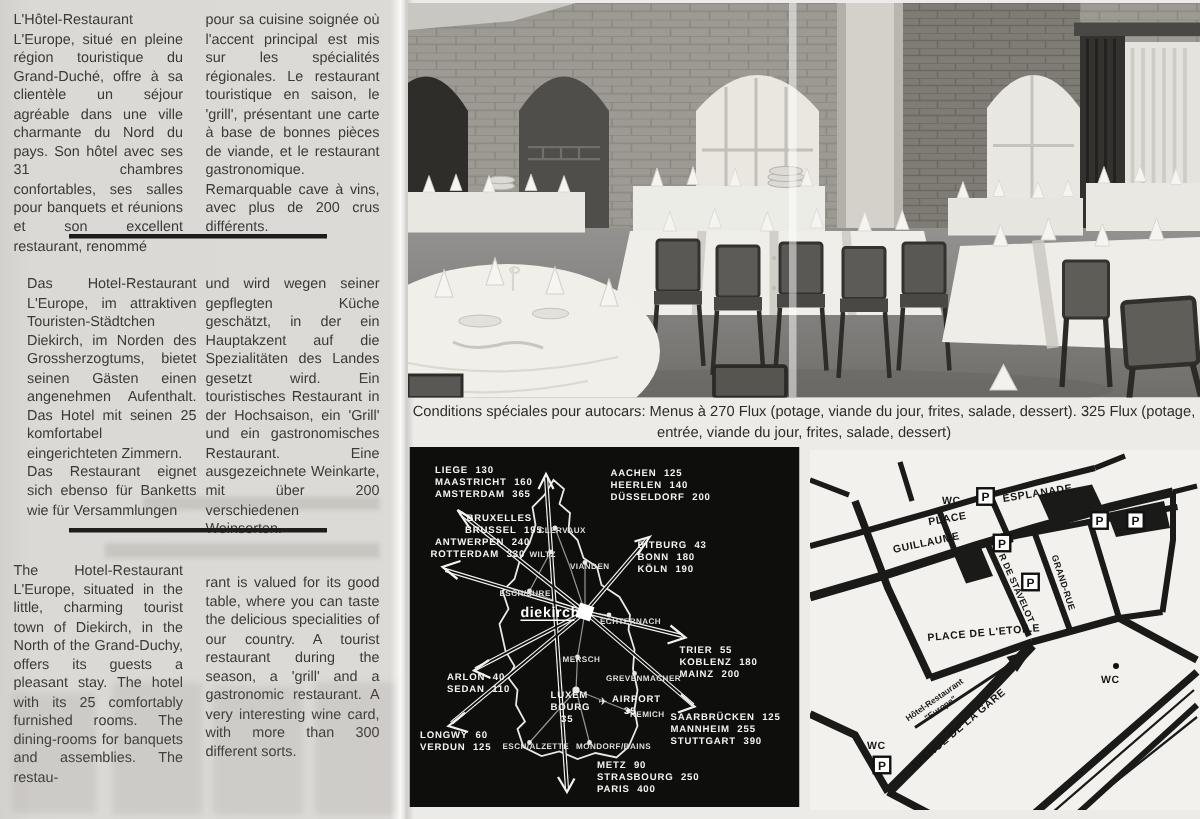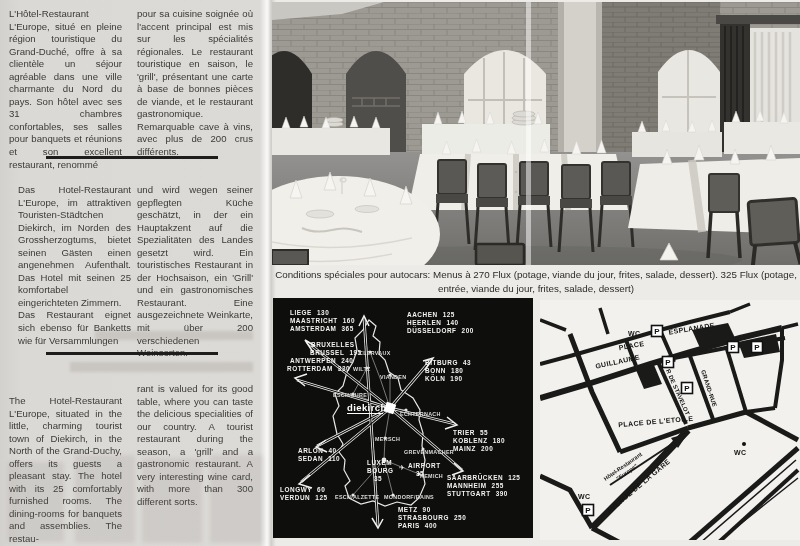--- a/index.html
+++ b/index.html
@@ -34,21 +34,21 @@
 <div class="page-left"></div>
 <div class="page-right"></div>
 
 <div class="textcol" style="left:9px;top:8px;width:113px;">L'Hôtel-Restaurant L'Europe, situé en pleine région touristique du Grand-Duché, offre à sa clientèle un séjour agréable dans une ville charmante du Nord du pays. Son hôtel avec ses 31 chambres confortables, ses salles pour banquets et réunions et son excellent restaurant, renommé</div>
 <div class="textcol" style="left:137px;top:8px;width:116px;">pour sa cuisine soignée où l'accent principal est mis sur les spécialités régionales. Le restaurant touristique en saison, le 'grill', présentant une carte à base de bonnes pièces de viande, et le restaurant gastronomique. Remarquable cave à vins, avec plus de 200 crus différents.</div>
 <div class="divider" style="left:46px;top:156px;width:172px;"></div>
 <div class="textcol" style="left:18px;top:184px;width:113px;">Das Hotel-Restaurant L'Europe, im attraktiven Touristen-Städtchen Diekirch, im Norden des Grossherzogtums, bietet seinen Gästen einen angenehmen Aufenthalt. Das Hotel mit seinen 25 komfortabel eingerichteten Zimmern.
 Das Restaurant eignet sich ebenso für Banketts wie für Versammlungen</div>
 <div class="textcol" style="left:137px;top:184px;width:116px;">und wird wegen seiner gepflegten Küche geschätzt, in der ein Hauptakzent auf die Spezialitäten des Landes gesetzt wird. Ein touristisches Restaurant in der Hochsaison, ein 'Grill' und ein gastronomisches Restaurant. Eine ausgezeichnete Weinkarte, mit über 200 verschiedenen Weinsorten.</div>
 <div class="divider" style="left:46px;top:352px;width:172px;"></div>
-<div class="textcol" style="left:9px;top:395px;width:113px;">The Hotel-Restaurant L'Europe, situated in the little, charming tourist town of Diekirch, in the North of the Grand-Duchy, offers its guests a pleasant stay. The hotel with its 25 comfortably furnished rooms. The dining-rooms for banquets and assemblies. The restau-</div>
+<div class="textcol" style="left:9px;top:375px;width:113px;">The Hotel-Restaurant L'Europe, situated in the little, charming tourist town of Diekirch, in the North of the Grand-Duchy, offers its guests a pleasant stay. The hotel with its 25 comfortably furnished rooms. The dining-rooms for banquets and assemblies. The restau-</div>
 <div class="textcol" style="left:137px;top:383px;width:116px;">rant is valued for its good table, where you can taste the delicious specialities of our country. A tourist restaurant during the season, a 'grill' and a gastronomic restaurant. A very interesting wine card, with more than 300 different sorts.</div>
 
 <div class="ghostline" style="left:95px;top:331px;width:158px;height:9px;"></div>
 <div class="ghostline" style="left:70px;top:362px;width:183px;height:10px;"></div>
 <div class="ghost" style="left:8px;top:462px;width:56px;height:80px;"></div>
 <div class="ghost" style="left:75px;top:455px;width:60px;height:88px;"></div>
 <div class="ghost" style="left:142px;top:458px;width:60px;height:85px;"></div>
 <div class="ghost" style="left:210px;top:455px;width:56px;height:88px;"></div>
 
 <div class="fold"></div>

